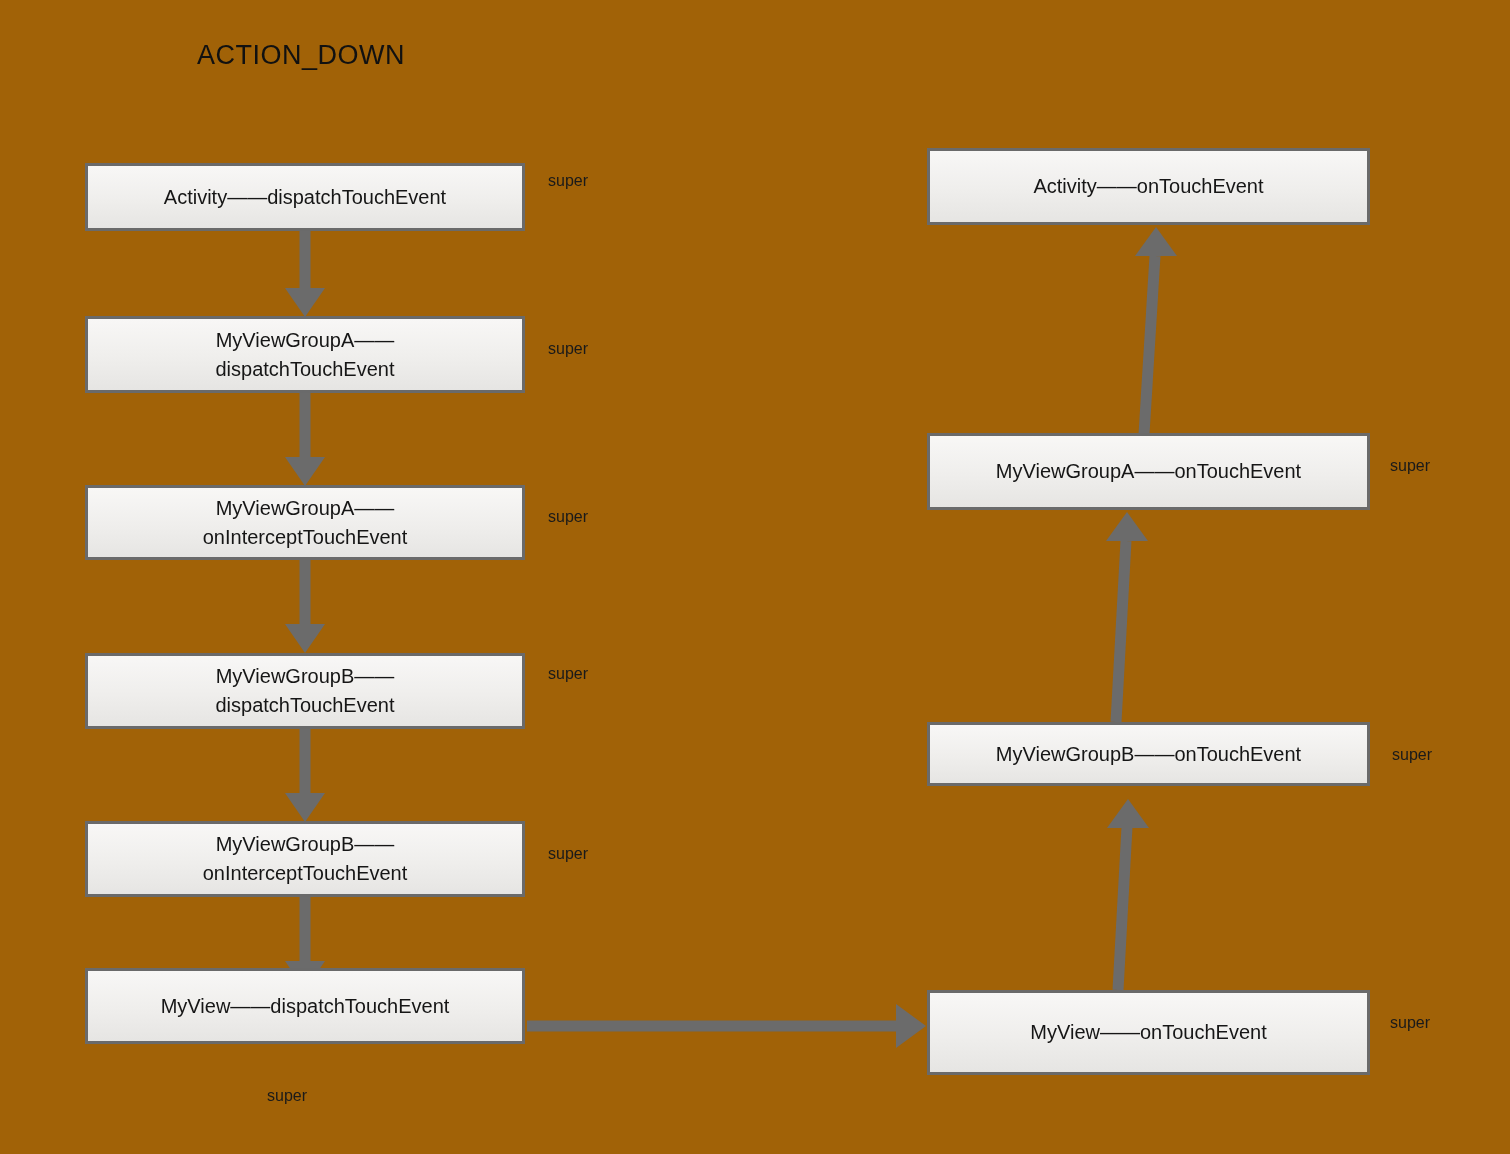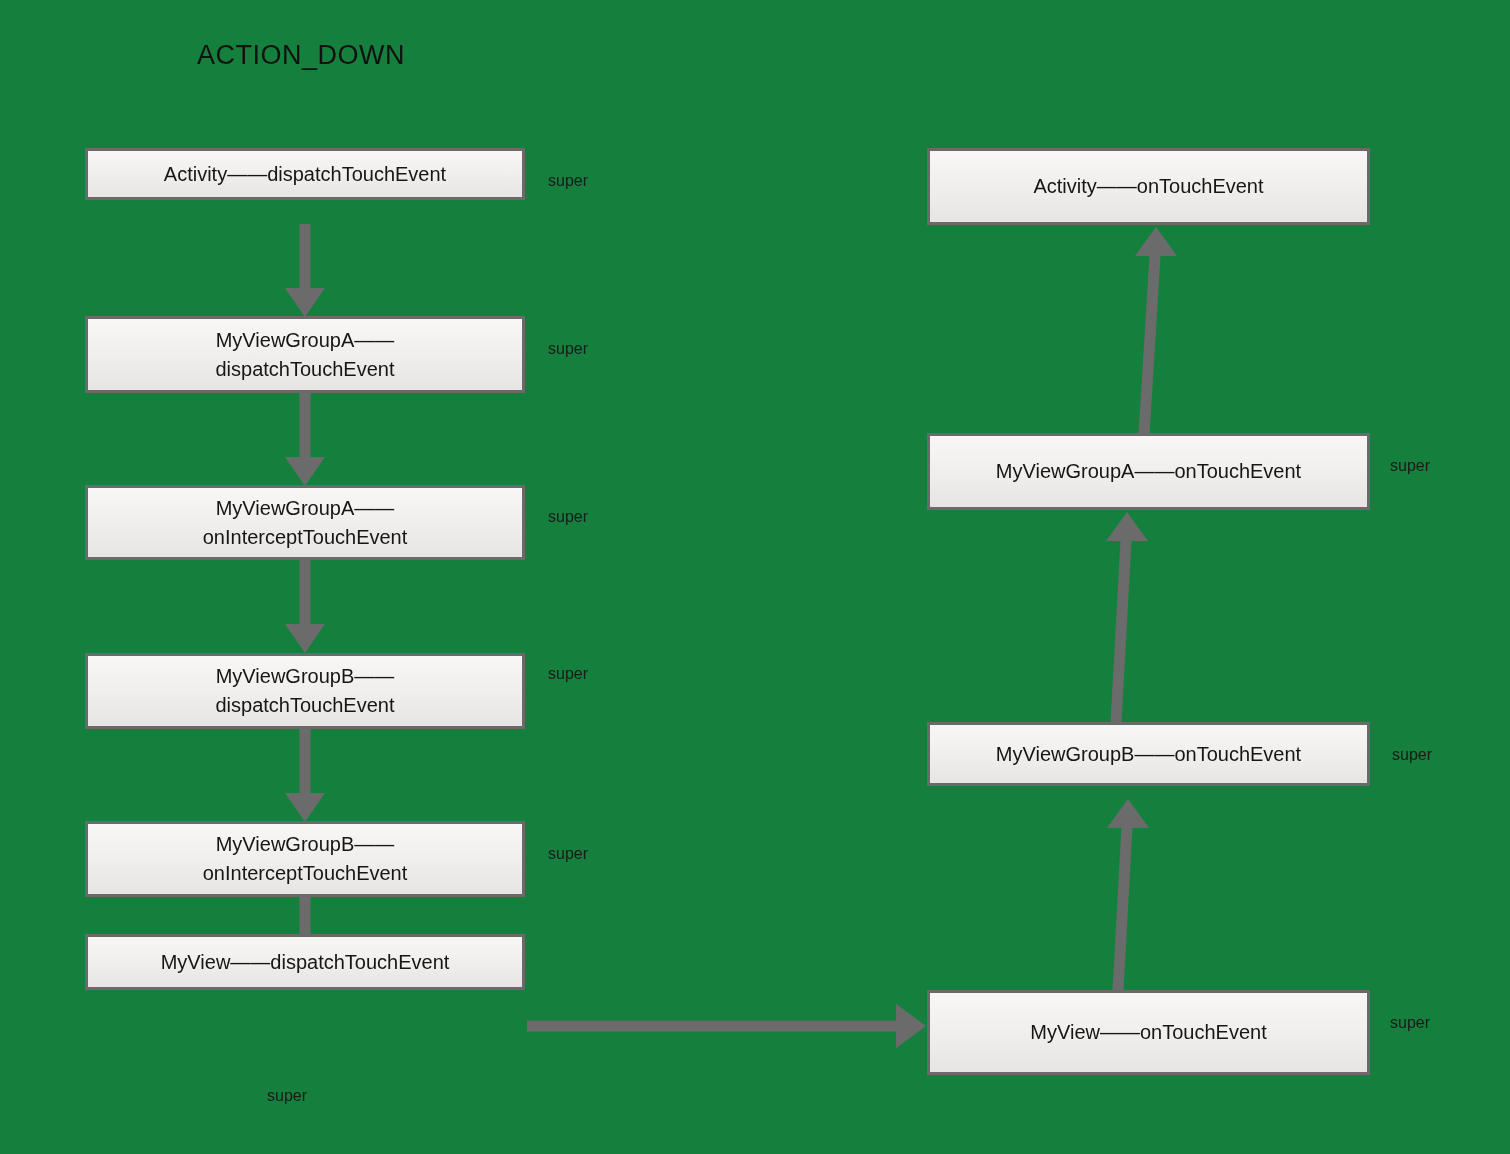--- a/index.html
+++ b/index.html
@@ -4,21 +4,21 @@
 <style>
   html, body {
     margin: 0;
     padding: 0;
     background: #ffffff;
   }
   .canvas {
     position: relative;
     width: 1510px;
     height: 1154px;
-    background: #15803d;
+    background: #a16207;
     font-family: "Liberation Sans", sans-serif;
     overflow: hidden;
   }
   .diagram-title {
     position: absolute;
     left: 197px;
     top: 40px;
     font-size: 27px;
     color: #111111;
     letter-spacing: 0.5px;
@@ -107,21 +107,21 @@
     <g>
       <line x1="1116" y1="722" x2="1126" y2="541"></line>
         <polygon points="1106,541 1148,541 1127,512"></polygon>
     </g>
     <g>
       <line x1="1144" y1="434" x2="1155" y2="256"></line>
         <polygon points="1135,256 1177,256 1156,227"></polygon>
     </g>
   </svg>
 
-  <div class="node node-left" style="top:148px;height:52px">
+  <div class="node node-left" style="top:163px;height:68px">
     <span>Activity——dispatchTouchEvent</span>
   </div>
 
   <div class="node node-left" style="top:316px;height:77px">
     <span>MyViewGroupA——</span>
     <span>dispatchTouchEvent</span>
   </div>
 
   <div class="node node-left" style="top:485px;height:75px">
     <span>MyViewGroupA——</span>
@@ -131,21 +131,21 @@
   <div class="node node-left" style="top:653px;height:76px">
     <span>MyViewGroupB——</span>
     <span>dispatchTouchEvent</span>
   </div>
 
   <div class="node node-left" style="top:821px;height:76px">
     <span>MyViewGroupB——</span>
     <span>onInterceptTouchEvent</span>
   </div>
 
-  <div class="node node-left" style="top:934px;height:56px">
+  <div class="node node-left" style="top:968px;height:76px">
     <span>MyView——dispatchTouchEvent</span>
   </div>
 
   <div class="node node-right" style="top:148px;height:77px">
     <span>Activity——onTouchEvent</span>
   </div>
 
   <div class="node node-right" style="top:433px;height:77px">
     <span>MyViewGroupA——onTouchEvent</span>
   </div>

